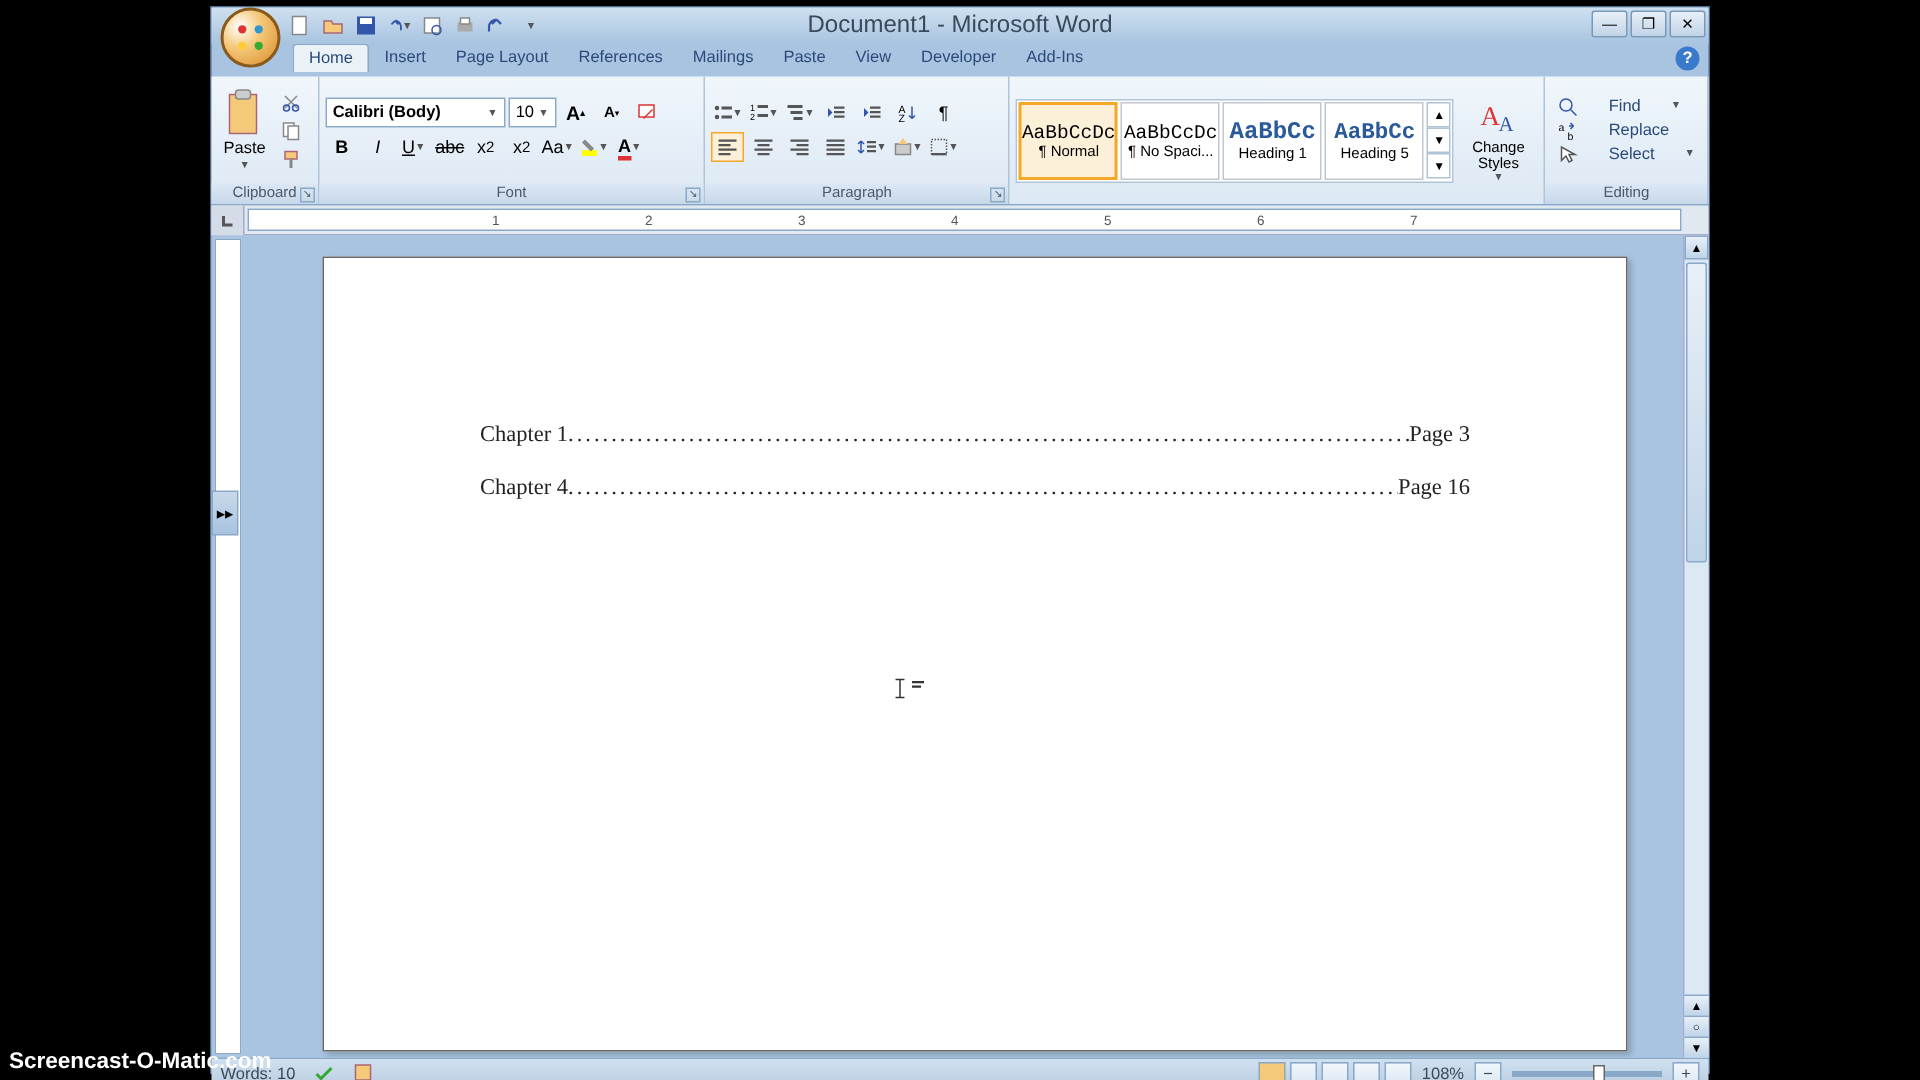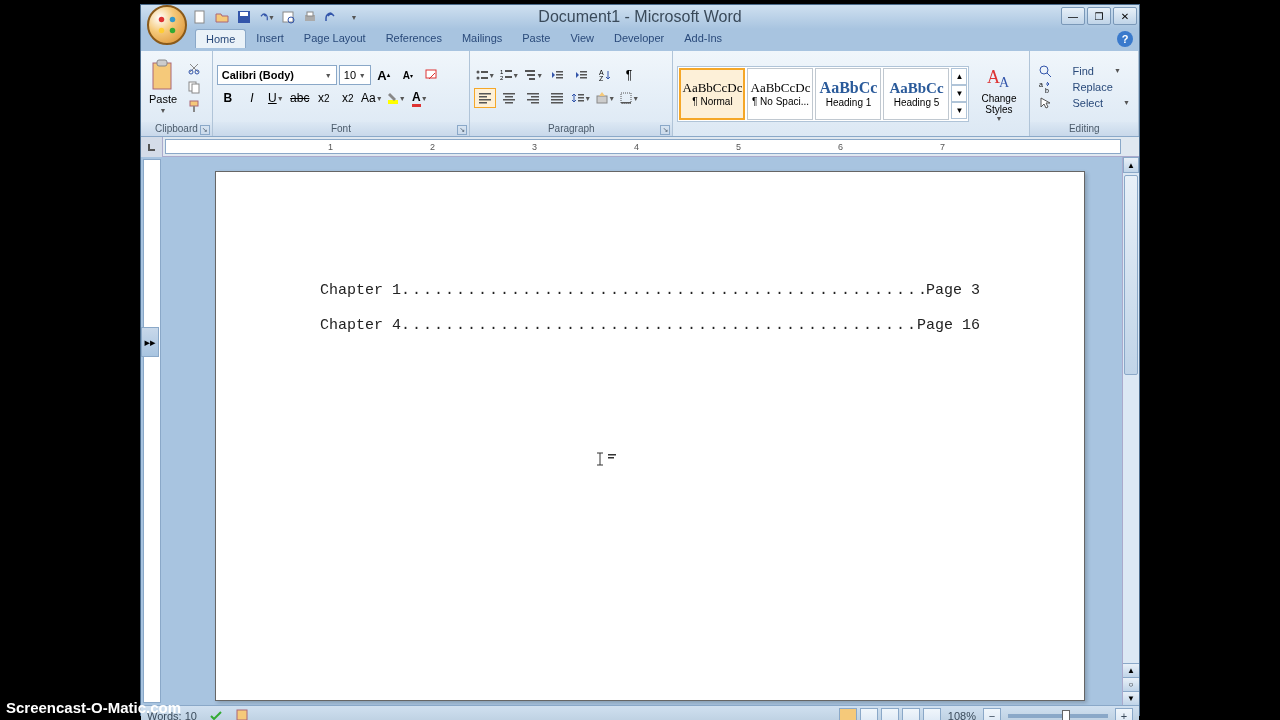--- a/index.html
+++ b/index.html
@@ -27,33 +27,33 @@
 .mini-col { display:flex; flex-direction:column; gap:1px; }
 .mini-btn { width:20px; height:18px; display:flex; align-items:center; justify-content:center; cursor:pointer; }
 .font-row { display:flex; gap:2px; align-items:center; }
 .font-name { width:120px; height:20px; background:#fff; border:1px solid #8aa8c8; padding:2px 4px; font-size:11px; display:flex; align-items:center; justify-content:space-between;font-weight:bold; }
 .font-size { width:32px; height:20px; background:#fff; border:1px solid #8aa8c8; padding:2px 4px; font-size:11px; display:flex; align-items:center; justify-content:space-between; }
 .tool-btn { width:22px; height:20px; border:1px solid transparent; display:flex; align-items:center; justify-content:center; cursor:pointer; font-size:12px; }
 .font-col { display:flex; flex-direction:column; gap:3px; }
 .style-gallery { display:flex; gap:2px; border:1px solid #b0c4d8; background:#fff; padding:1px; }
 .style-item { width:66px; height:52px; border:1px solid #c0c8d0; display:flex; flex-direction:column; align-items:center; justify-content:center; cursor:pointer; font-size:10px; }
 .style-item.active { border:2px solid #f5a728; background:#fdf0d8; }
-.style-prev { font-family:Liberation Serif, serif; }
+.style-prev { font-family:Liberation Mono, monospace; }
 .style-scroll { width:16px; display:flex; flex-direction:column; }
 .style-scroll div { flex:1; border:1px solid #b0c4d8; display:flex; align-items:center; justify-content:center; font-size:8px; cursor:pointer;}
 .change-styles { display:flex; flex-direction:column; align-items:center; padding:2px 6px; cursor:pointer; }
 .edit-list { display:flex; flex-direction:column; gap:2px; padding:2px 4px; }
 .edit-item { display:flex; align-items:center; gap:20px; cursor:pointer; font-size:11px; color:#2a4a7a; }
 .ruler-area { height:20px; background:#e0e8f0; display:flex; border-bottom:1px solid #aac; }
 .ruler-corner { width:22px; height:20px; background:#d4dce8; border-right:1px solid #aac; display:flex; align-items:center; justify-content:center; }
 .h-ruler { flex:1; background:#fff; position:relative; margin:2px 18px 2px 2px; border:1px solid #8aa8c8; }
 .doc-area { position:relative; height:548px; display:flex; background:#a8c4e0; }
 .v-ruler { width:18px; background:#fff; margin:2px; border:1px solid #8aa8c8; position:relative; }
 .doc-scroll { flex:1; position:relative; overflow:hidden; background:#a8c4e0; }
-.page { position:absolute; left:52px; top:14px; width:870px; height:530px; background:#fff; border:1px solid #666; box-shadow:2px 2px 4px rgba(0,0,0,.2); padding:110px 104px 20px 104px; font-family:Liberation Mono, monospace; font-size:15px; color:#222; }
+.page { position:absolute; left:52px; top:14px; width:870px; height:530px; background:#fff; border:1px solid #666; box-shadow:2px 2px 4px rgba(0,0,0,.2); padding:110px 104px 20px 104px; font-family:Liberation Serif, serif; font-size:15px; color:#222; }
 .toc-line { display:flex; margin-bottom:18px; white-space:nowrap; }
 .toc-dots { flex:1; overflow:hidden; letter-spacing:2px; }
 .vscroll { width:17px; background:#dce8f4; border-left:1px solid #aac; position:relative; }
 .vscroll-thumb { position:absolute; left:1px; top:18px; width:14px; height:200px; background:linear-gradient(#e8f0f8,#c0d4e8); border:1px solid #8aa8c8; border-radius:2px;}
 .vscroll-btn { height:16px; background:linear-gradient(#e8f0f8,#c0d4e8); border:1px solid #8aa8c8; display:flex; align-items:center; justify-content:center; font-size:8px;}
 .status-bar { height:21px; background:linear-gradient(#d0e0f0,#b8ccde); border-top:1px solid #8aa8c8; display:flex; align-items:center; padding:0 6px; gap:12px; font-size:11px; color:#3a4a5a; }
 .status-right { margin-left:auto; display:flex; align-items:center; gap:3px; }
 .view-btn { width:18px; height:16px; border:1px solid #8aa8c8; background:linear-gradient(#f0f6fb,#dce8f4); cursor:pointer; }
 .view-btn.active { background:#f5c97a; }
 .zoom-slider { width:100px; height:4px; background:#8aa8c8; position:relative; margin:0 4px; }

